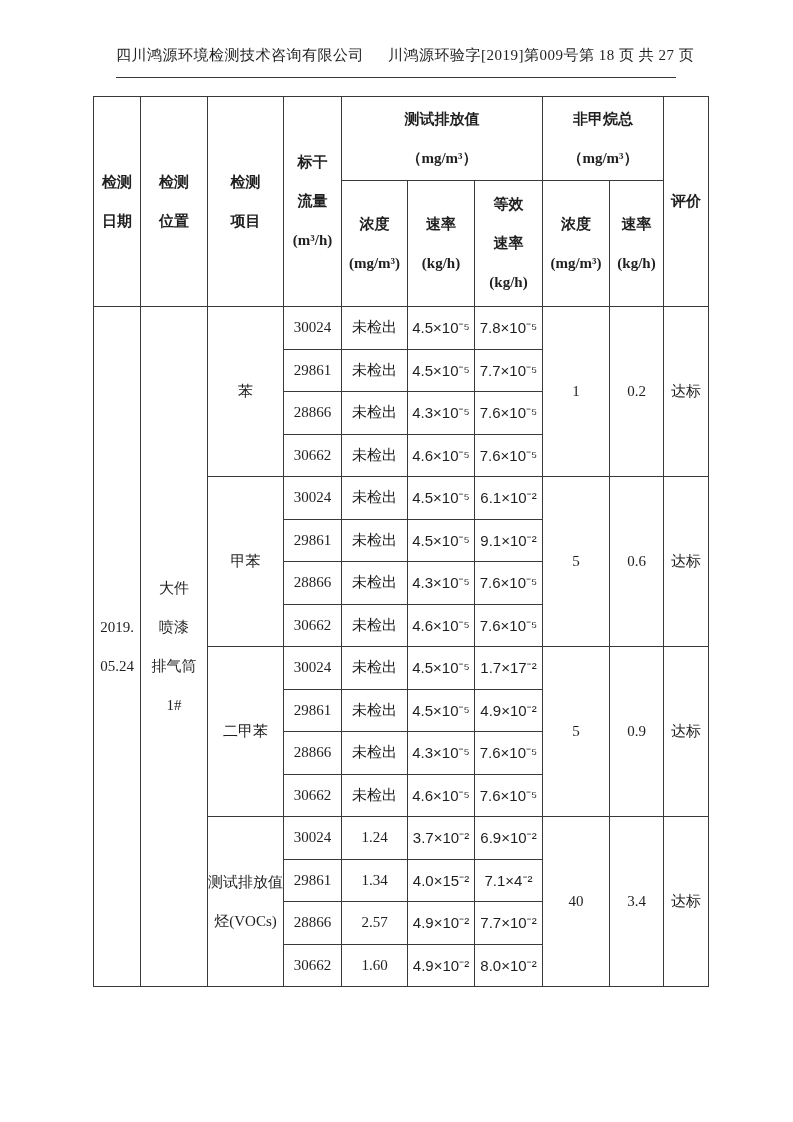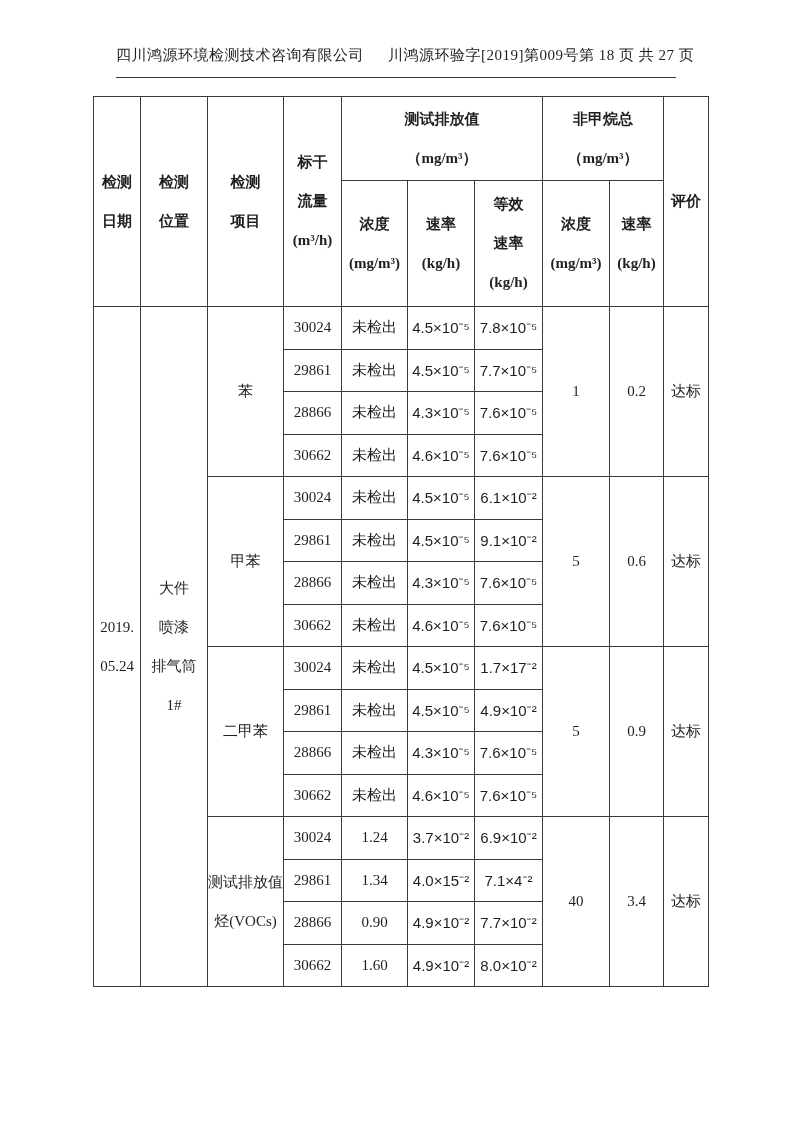--- a/index.html
+++ b/index.html
@@ -214,21 +214,21 @@
       <td rowspan="4">达标</td>
     </tr>
     <tr class="data-row">
       <td>29861</td>
       <td>1.34</td>
       <td class="sci">4.0×15⁻²</td>
       <td class="sci">7.1×4⁻²</td>
     </tr>
     <tr class="data-row">
       <td>28866</td>
-      <td>0.90</td>
+      <td>2.57</td>
       <td class="sci">4.9×10⁻²</td>
       <td class="sci">7.7×10⁻²</td>
     </tr>
     <tr class="data-row">
       <td>30662</td>
       <td>1.60</td>
       <td class="sci">4.9×10⁻²</td>
       <td class="sci">8.0×10⁻²</td>
     </tr>
   </tbody>

